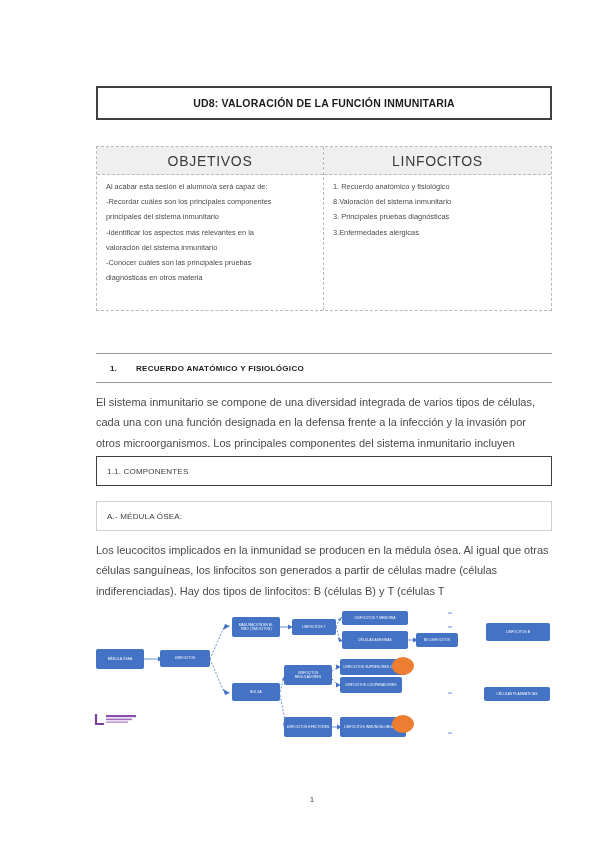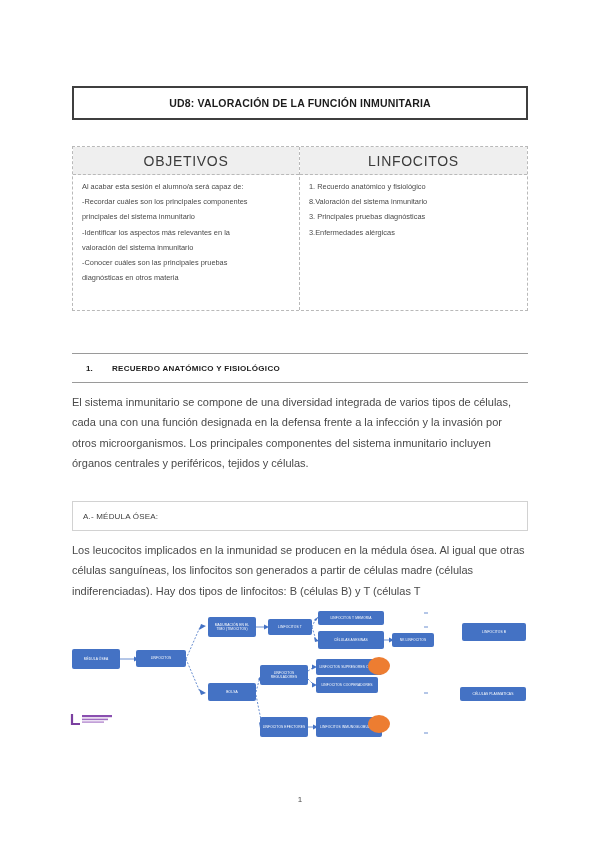--- a/index.html
+++ b/index.html
@@ -5,21 +5,21 @@
   * { box-sizing: border-box; }
   html, body { margin:0; padding:0; }
   body {
     width:600px; height:848px;
     background:#ffffff;
     font-family:"Liberation Sans", sans-serif;
     color:#3b3b3b;
     position:relative;
     overflow:hidden;
   }
-  .page { position:absolute; inset:0; }
+  .page { position:absolute; inset:0;margin-left:24px; }
 
   
   .title-box{
     position:absolute; left:72px; top:86px; width:456px; height:34px;
     border:2px solid #3f3f3f; background:#fff;
     display:flex; align-items:center; justify-content:center;
   }
   .title-box .t{
     font-size:10.5px; font-weight:bold; letter-spacing:.2px;
     color:#1c1c1c; white-space:nowrap;
@@ -129,20 +129,23 @@
     </div>
   </div>
 
   <div class="sec" style="top:353px;">
     <span class="num">1.</span>
     <span class="txt">RECUERDO ANATÓMICO Y FISIOLÓGICO</span>
   </div>
 
   <div class="para" style="top:392px;">El sistema inmunitario se compone de una diversidad integrada de varios tipos de células, cada una con una función designada en la defensa frente a la infección y la invasión por otros microorganismos. Los principales componentes del sistema inmunitario incluyen órganos centrales y periféricos, tejidos y células.</div>
 
+  <div class="subbox dark" style="top:456px;">
+    <span>1.1. COMPONENTES</span>
+  </div>
 
   <div class="subbox light" style="top:501px;">
     <span>A.- MÉDULA ÓSEA:</span>
   </div>
 
   <div class="para" style="top:540px;">Los leucocitos implicados en la inmunidad se producen en la médula ósea. Al igual que otras células sanguíneas, los linfocitos son generados a partir de células madre (células indiferenciadas). Hay dos tipos de linfocitos: B (células B) y T (células T</div>
 
   <div class="diagram">
     <svg width="480" height="150" viewBox="0 0 480 150">
       <g stroke="#4472C4" stroke-width="0.8" fill="none">

